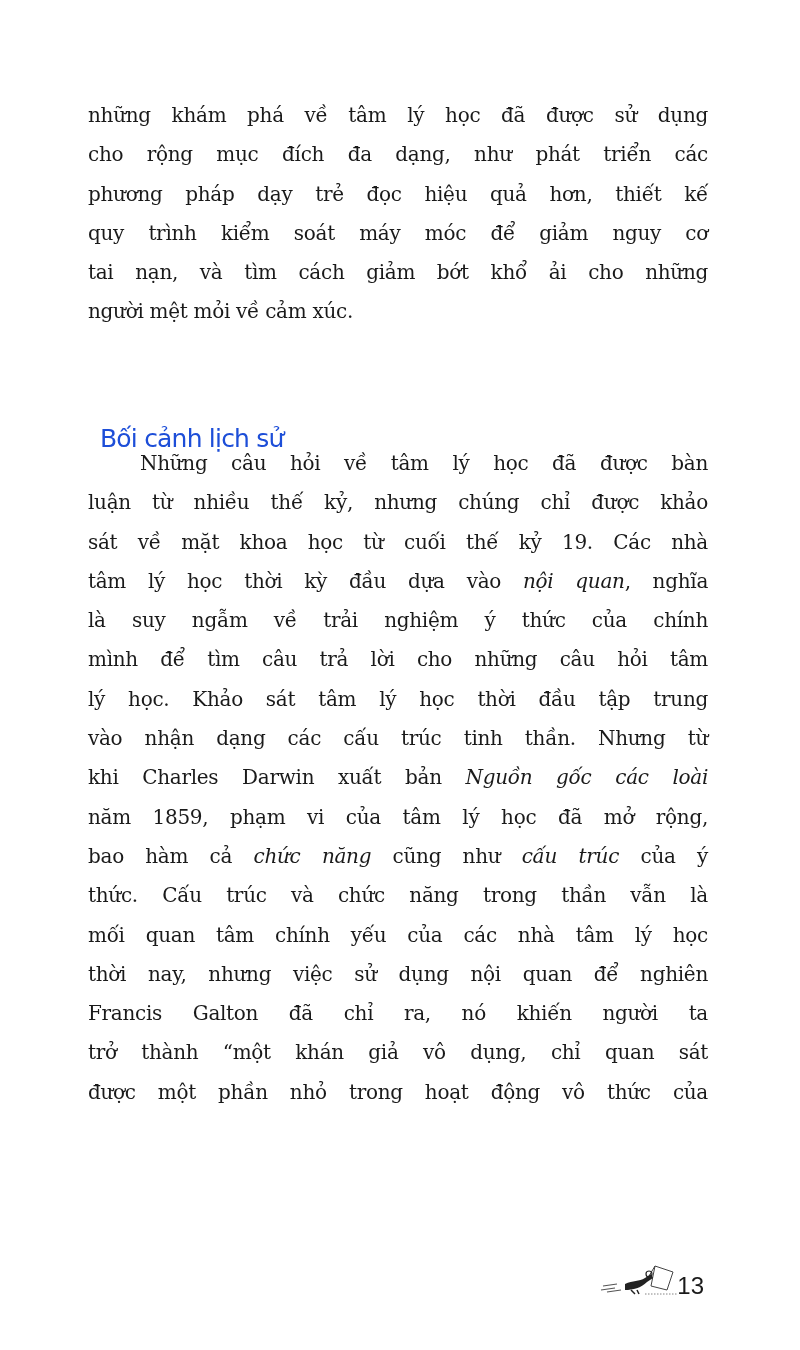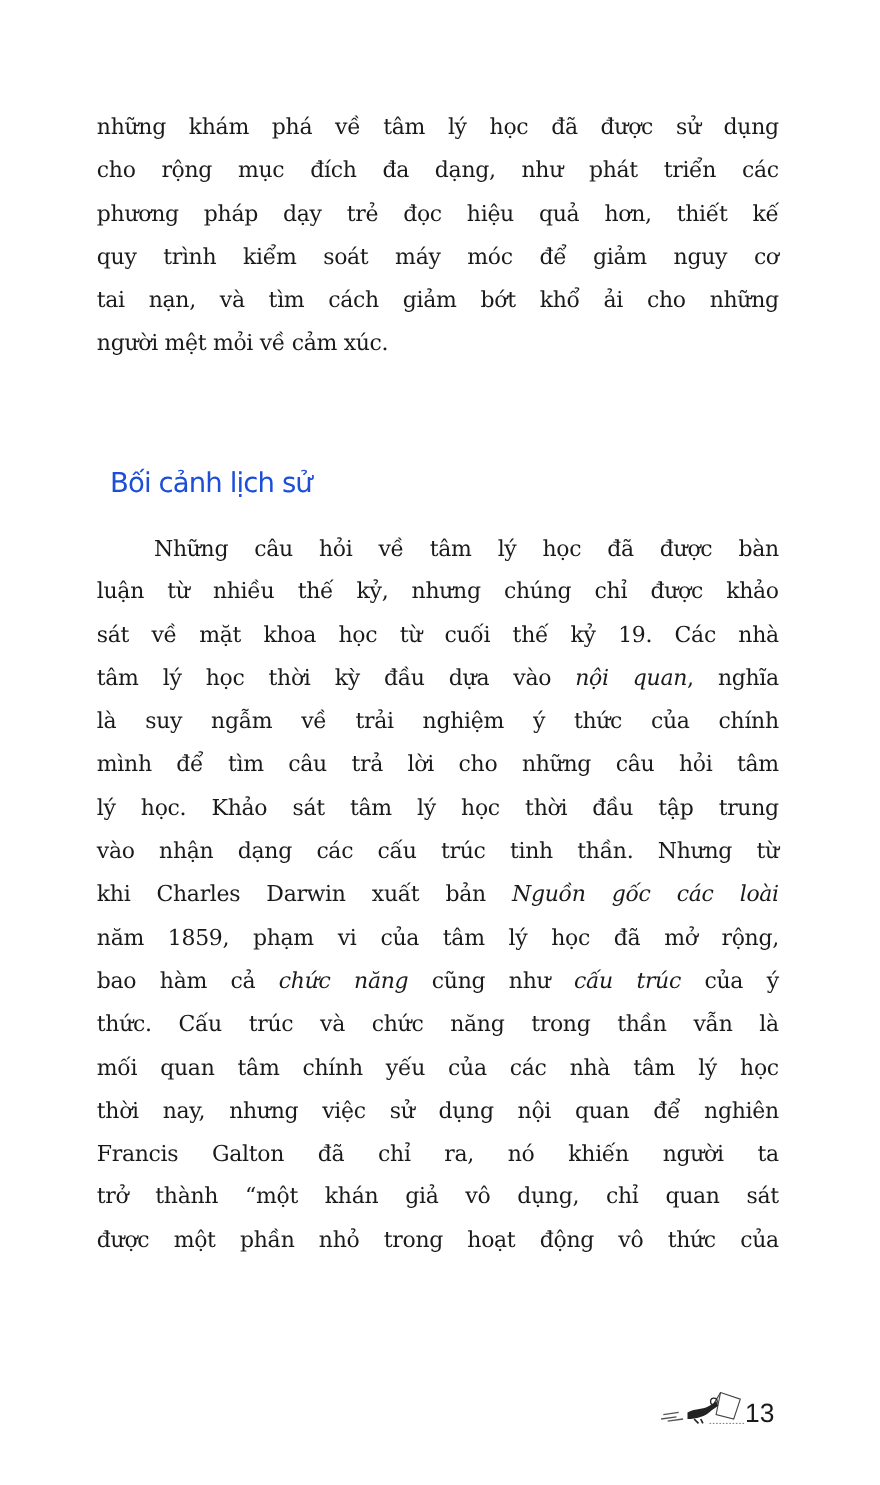--- a/index.html
+++ b/index.html
@@ -48,21 +48,21 @@
       font-family: "DejaVu Sans", "Liberation Sans", sans-serif;
       font-size: 25px;
       font-weight: normal;
       letter-spacing: -0.8px;
       color: #1d4ed8;
       margin: 12px;
     }
     .para2 {
       position: absolute;
       left: 88px;
-      top: 479px;
+      top: 444px;
       width: 620px;
     }
     em { font-style: italic; }
     .footer {
       position: absolute;
       right: 96px;
       top: 1262px;
       display: flex;
       align-items: flex-end;
       gap: 0;

